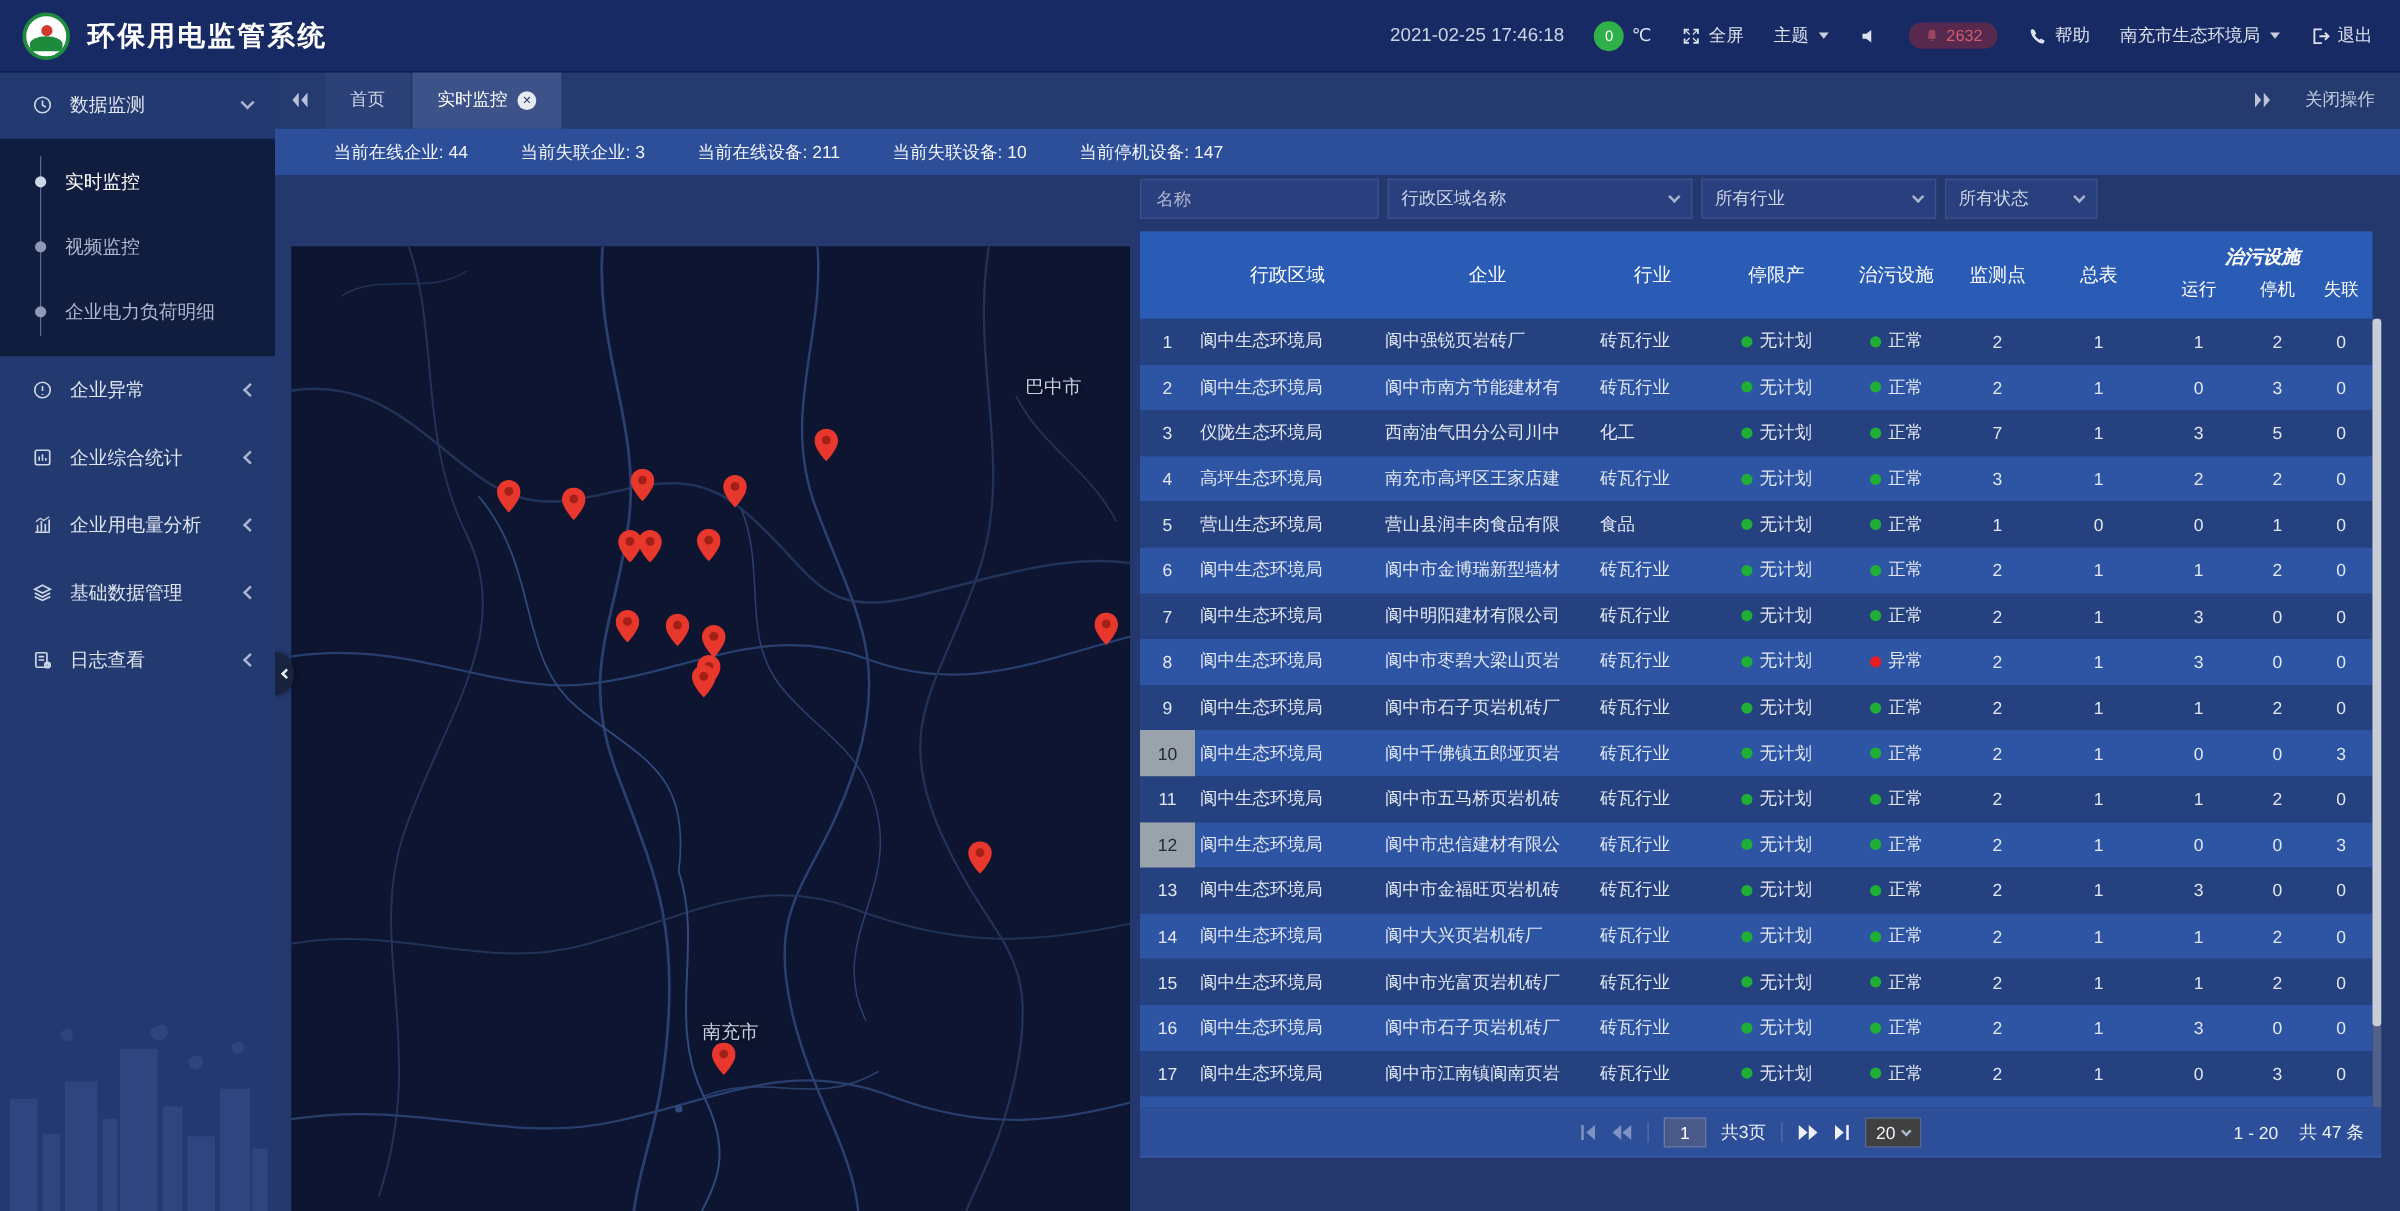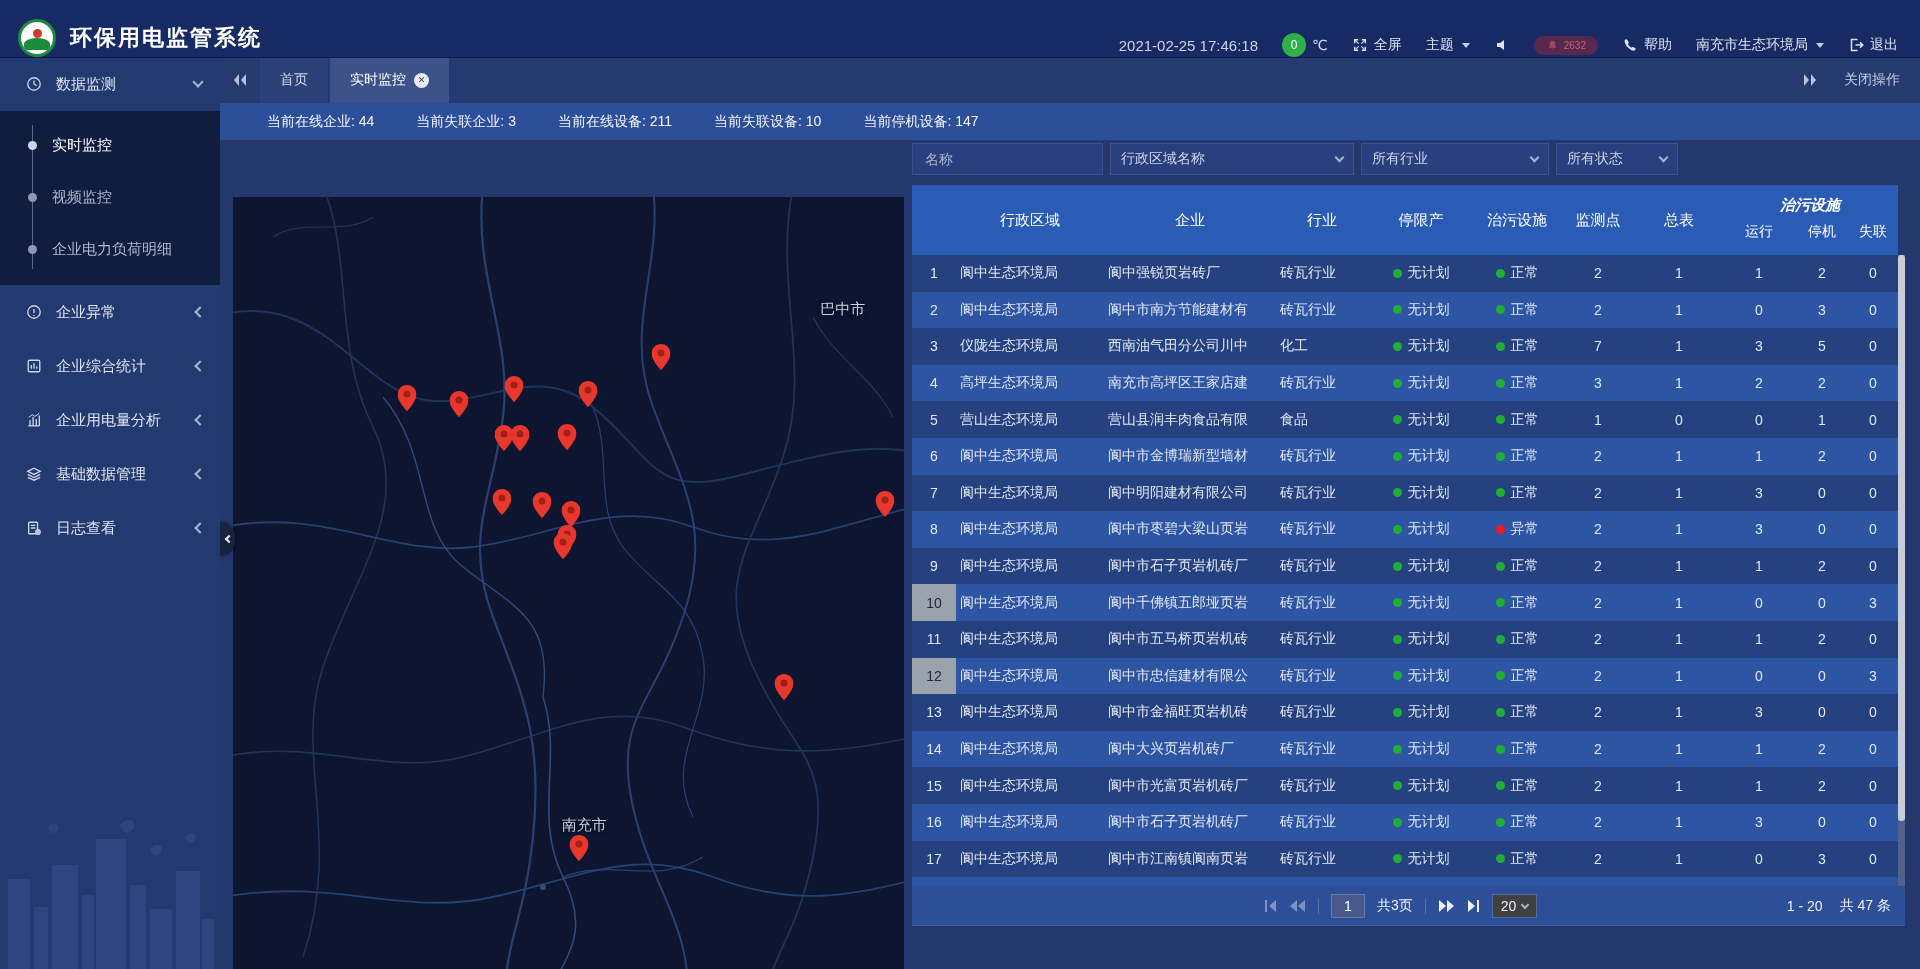--- a/index.html
+++ b/index.html
@@ -1,33 +1,33 @@
 <!DOCTYPE html>
 <html><head>
 <meta charset="utf-8">
 <style>
   html,body{margin:0;padding:0;background:#24386e;overflow:hidden;}
   *{box-sizing:border-box;}
   body{width:1920px;height:969px;font-family:"Liberation Sans","DejaVu Sans",sans-serif;color:#e4e8f2;}
   .app{position:relative;width:1920px;height:969px;background:#24386e;}
 
   
-  .topbar{position:absolute;left:0;top:0;width:1920px;height:57px;background:#182a64;display:flex;align-items:flex-end;justify-content:space-between;padding:0 22px 0 18px;box-shadow:0 1px 0 #0e1b46;z-index:30;}
+  .topbar{position:absolute;left:0;top:0;width:1920px;height:57px;background:#182a64;display:flex;align-items:center;justify-content:space-between;padding:0 22px 0 18px;box-shadow:0 1px 0 #0e1b46;z-index:30;}
   .brand{display:flex;align-items:center;gap:14px;}
   .logo{width:38px;height:38px;border-radius:50%;background:#fff;border:3px solid #1d8a3c;position:relative;overflow:hidden;}
   .logo:before{content:"";position:absolute;left:50%;top:7px;width:9px;height:9px;margin-left:-4px;border-radius:50%;background:#d23a2e;}
   .logo:after{content:"";position:absolute;left:3px;right:3px;bottom:4px;height:12px;background:#1d8a3c;border-radius:50% 50% 0 0;}
   .app-title{font-size:22px;font-weight:bold;color:#fff;letter-spacing:2px;}
   .topbar-right{display:flex;align-items:center;gap:24px;font-size:14px;color:#dde2ee;}
   .time-text{font-size:15px;color:#ccd3e3;}
   .temp-wrap{display:flex;align-items:center;gap:6px;}
   .temp-badge{width:24px;height:24px;border-radius:50%;background:#2fb04a;color:#fff;display:flex;align-items:center;justify-content:center;font-size:12px;}
   .tbtn{display:flex;align-items:center;gap:6px;cursor:pointer;white-space:nowrap;}
   .caret{width:0;height:0;border-left:4px solid transparent;border-right:4px solid transparent;border-top:5px solid #c7cede;margin-left:2px;}
-  .noti-pill{display:flex;align-items:center;gap:5px;background:#57294e;border-radius:12px;padding:3px 12px;color:#cf5f6e;font-size:10px;}
+  .noti-pill{display:flex;align-items:center;gap:5px;background:#57294e;border-radius:12px;padding:3px 12px;color:#cf5f6e;font-size:13px;}
   .noti-pill svg{opacity:.55;}
   .icon16{width:16px;height:16px;display:block;}
 
   
   .sidebar{position:absolute;left:0;top:57px;width:220px;height:912px;background:#233a70;overflow:hidden;z-index:20;}
   .menu-group{position:relative;}
   .menu-item{display:flex;align-items:center;height:54px;padding:0 18px 0 26px;cursor:pointer;font-size:15px;color:#dfe4f0;}
   .menu-item .mi-label{margin-left:14px;flex:1;}
   .chev{width:8px;height:8px;border-right:2px solid #aab4cc;border-bottom:2px solid #aab4cc;display:inline-block;}
   .chev.down{transform:rotate(45deg);margin-top:-4px;}

